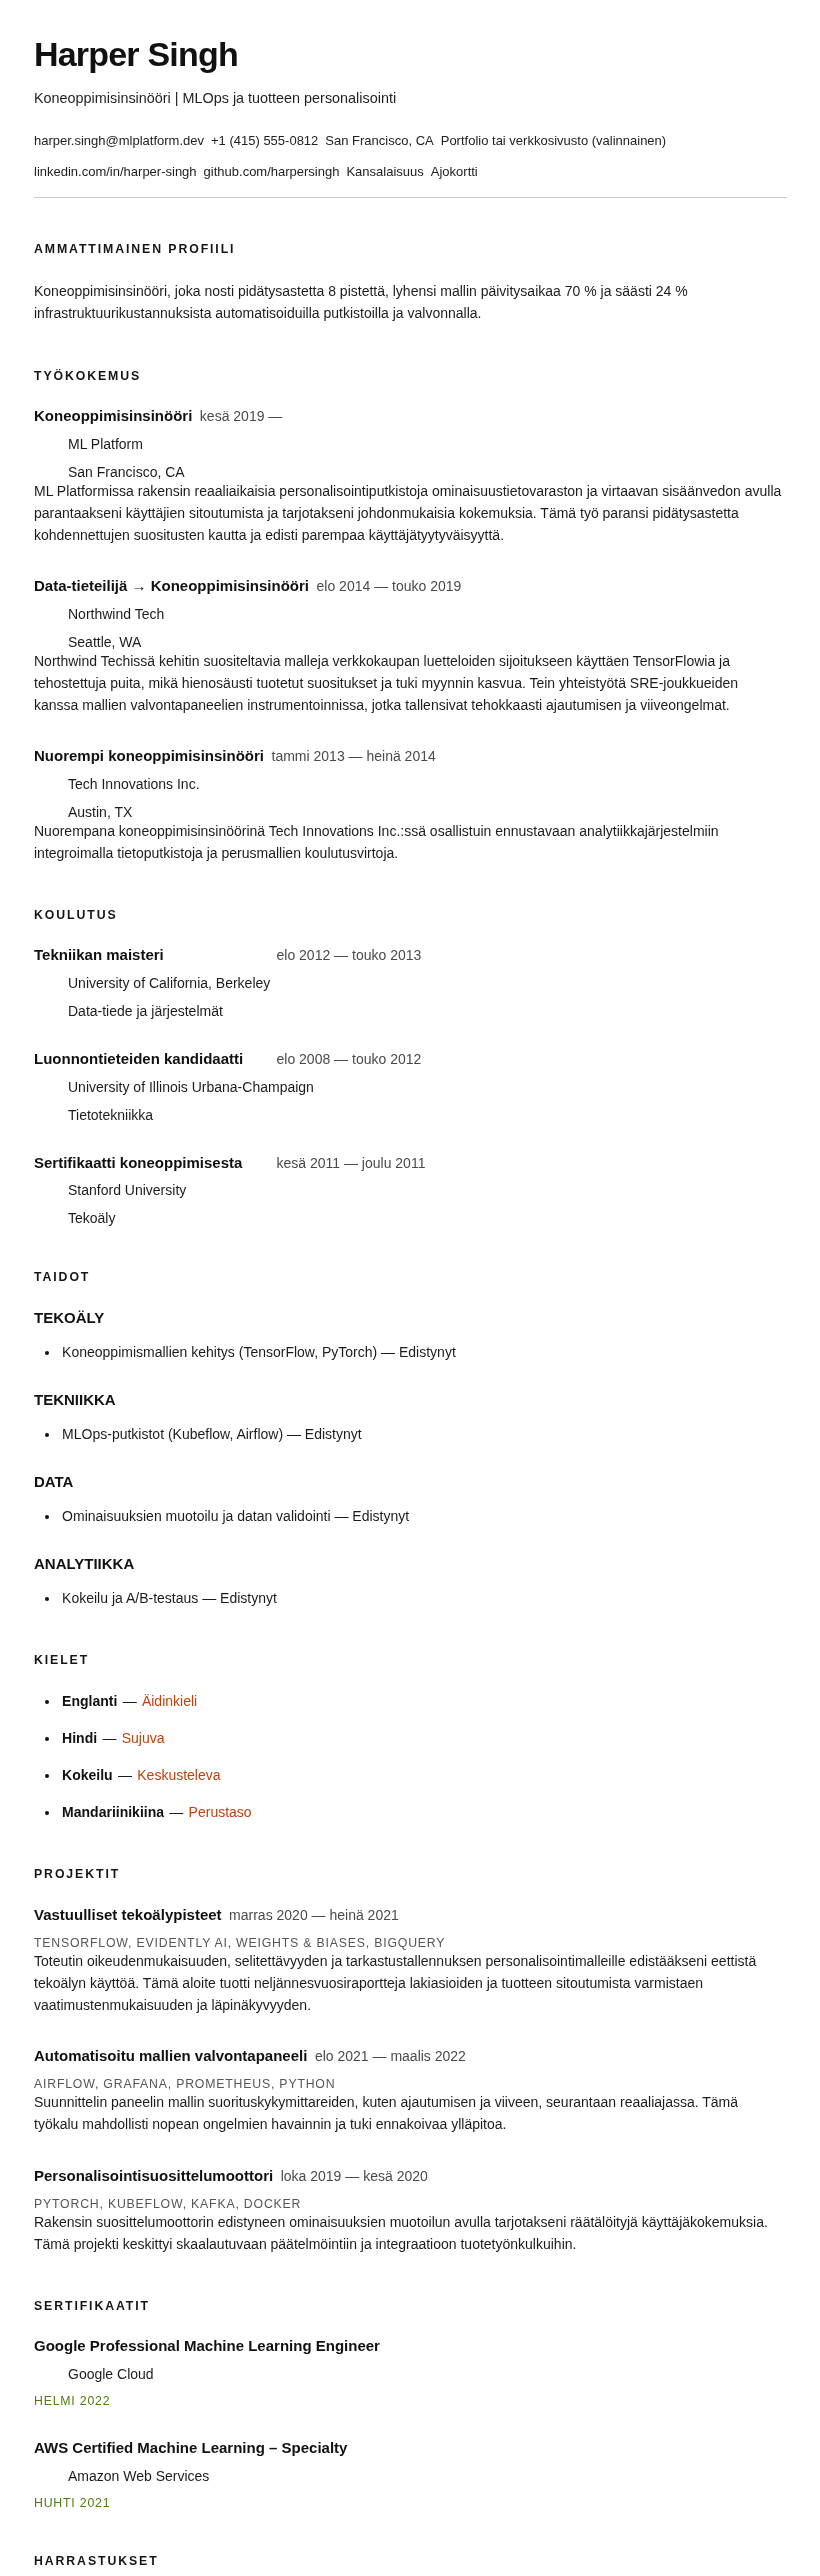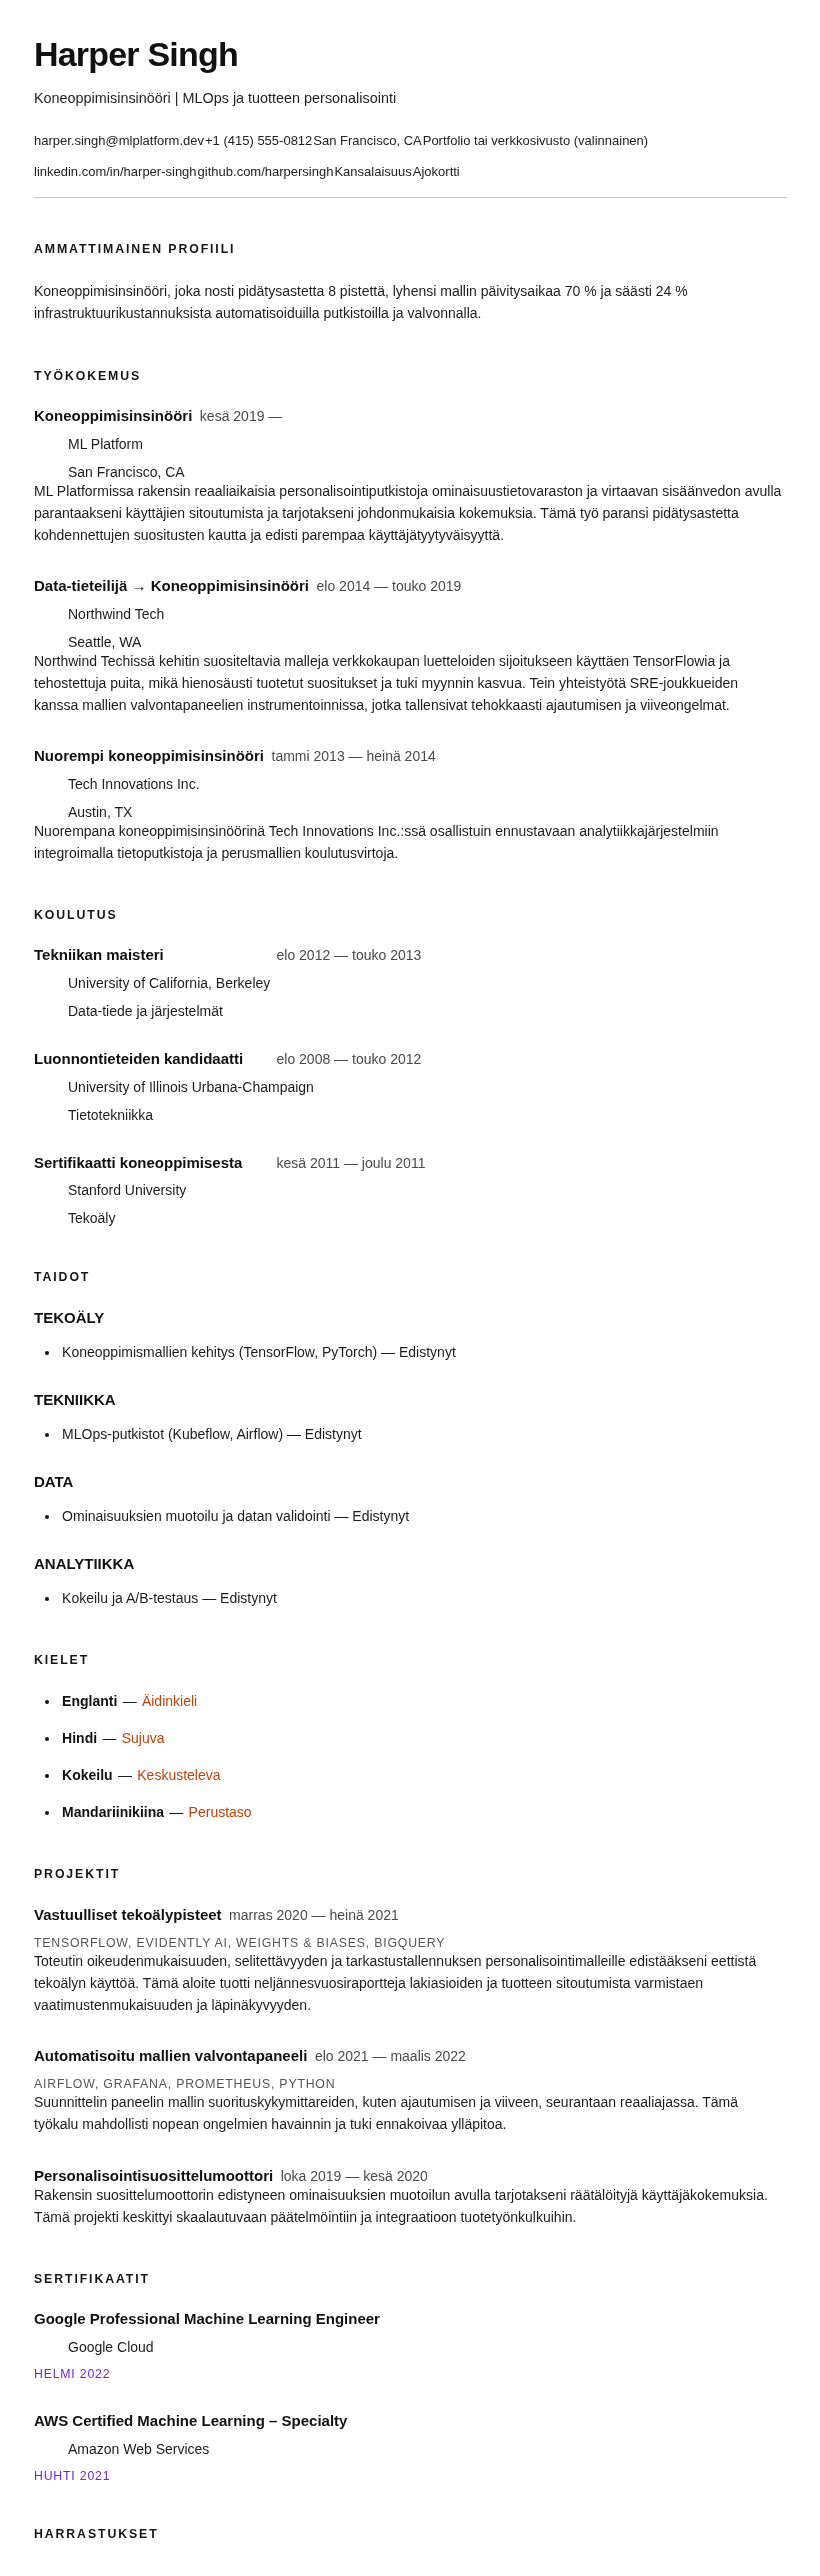--- a/index.html
+++ b/index.html
@@ -26,21 +26,21 @@
     color: #111111;
   }
   .headline {
     margin-top: 16px;
     font-size: 14.4px;
     color: #1f1f1f;
   }
   .contact-row {
     display: flex;
     flex-wrap: wrap;
-    gap: 1px;
+    gap: 7px;
     margin-top: 14px;
     font-size: 13px;
     color: #222222;
     line-height: 1.3;
     align-items: center;
   }
   .contact-row.first { margin-top: 27px; }
   .header-divider {
     border: none;
     border-top: 1.1px solid #c9c9c9;
@@ -94,21 +94,21 @@
   .tools-line {
     margin-top: 13px;
     font-size: 12.3px;
     letter-spacing: 0.8px;
     color: #555555;
   }
   .cert-date {
     margin-top: 11.8px;
     font-size: 12.3px;
     letter-spacing: 0.8px;
-    color: #6d28d9;
+    color: #4d7c0f;
   }
 
   
   .skill-group { margin-top: 28px; }
   .skill-group:first-of-type { margin-top: 0; }
   .skill-category {
     font-size: 15px;
     font-weight: 700;
     color: #111111;
     margin: 0 0 5.3px 0;
@@ -289,20 +289,21 @@
       </div>
       <div class="tools-line">AIRFLOW, GRAFANA, PROMETHEUS, PYTHON</div>
       <p class="body-text entry-desc">Suunnittelin paneelin mallin suorituskykymittareiden, kuten ajautumisen ja viiveen, seurantaan reaaliajassa. Tämä työkalu mahdollisti nopean ongelmien havainnin ja tuki ennakoivaa ylläpitoa.</p>
     </article>
 
     <article class="entry">
       <div class="entry-head">
         <span class="entry-title">Personalisointisuosittelumoottori</span>
         <span class="entry-date">loka 2019 — kesä 2020</span>
       </div>
+      <div class="tools-line">PYTORCH, KUBEFLOW, KAFKA, DOCKER</div>
       <p class="body-text entry-desc">Rakensin suosittelumoottorin edistyneen ominaisuuksien muotoilun avulla tarjotakseni räätälöityjä käyttäjäkokemuksia. Tämä projekti keskittyi skaalautuvaan päätelmöintiin ja integraatioon tuotetyönkulkuihin.</p>
     </article>
   </section>
 
   <section>
     <h2 class="section-label">SERTIFIKAATIT</h2>
 
     <article class="entry">
       <div class="entry-head">
         <span class="entry-title">Google Professional Machine Learning Engineer</span>

